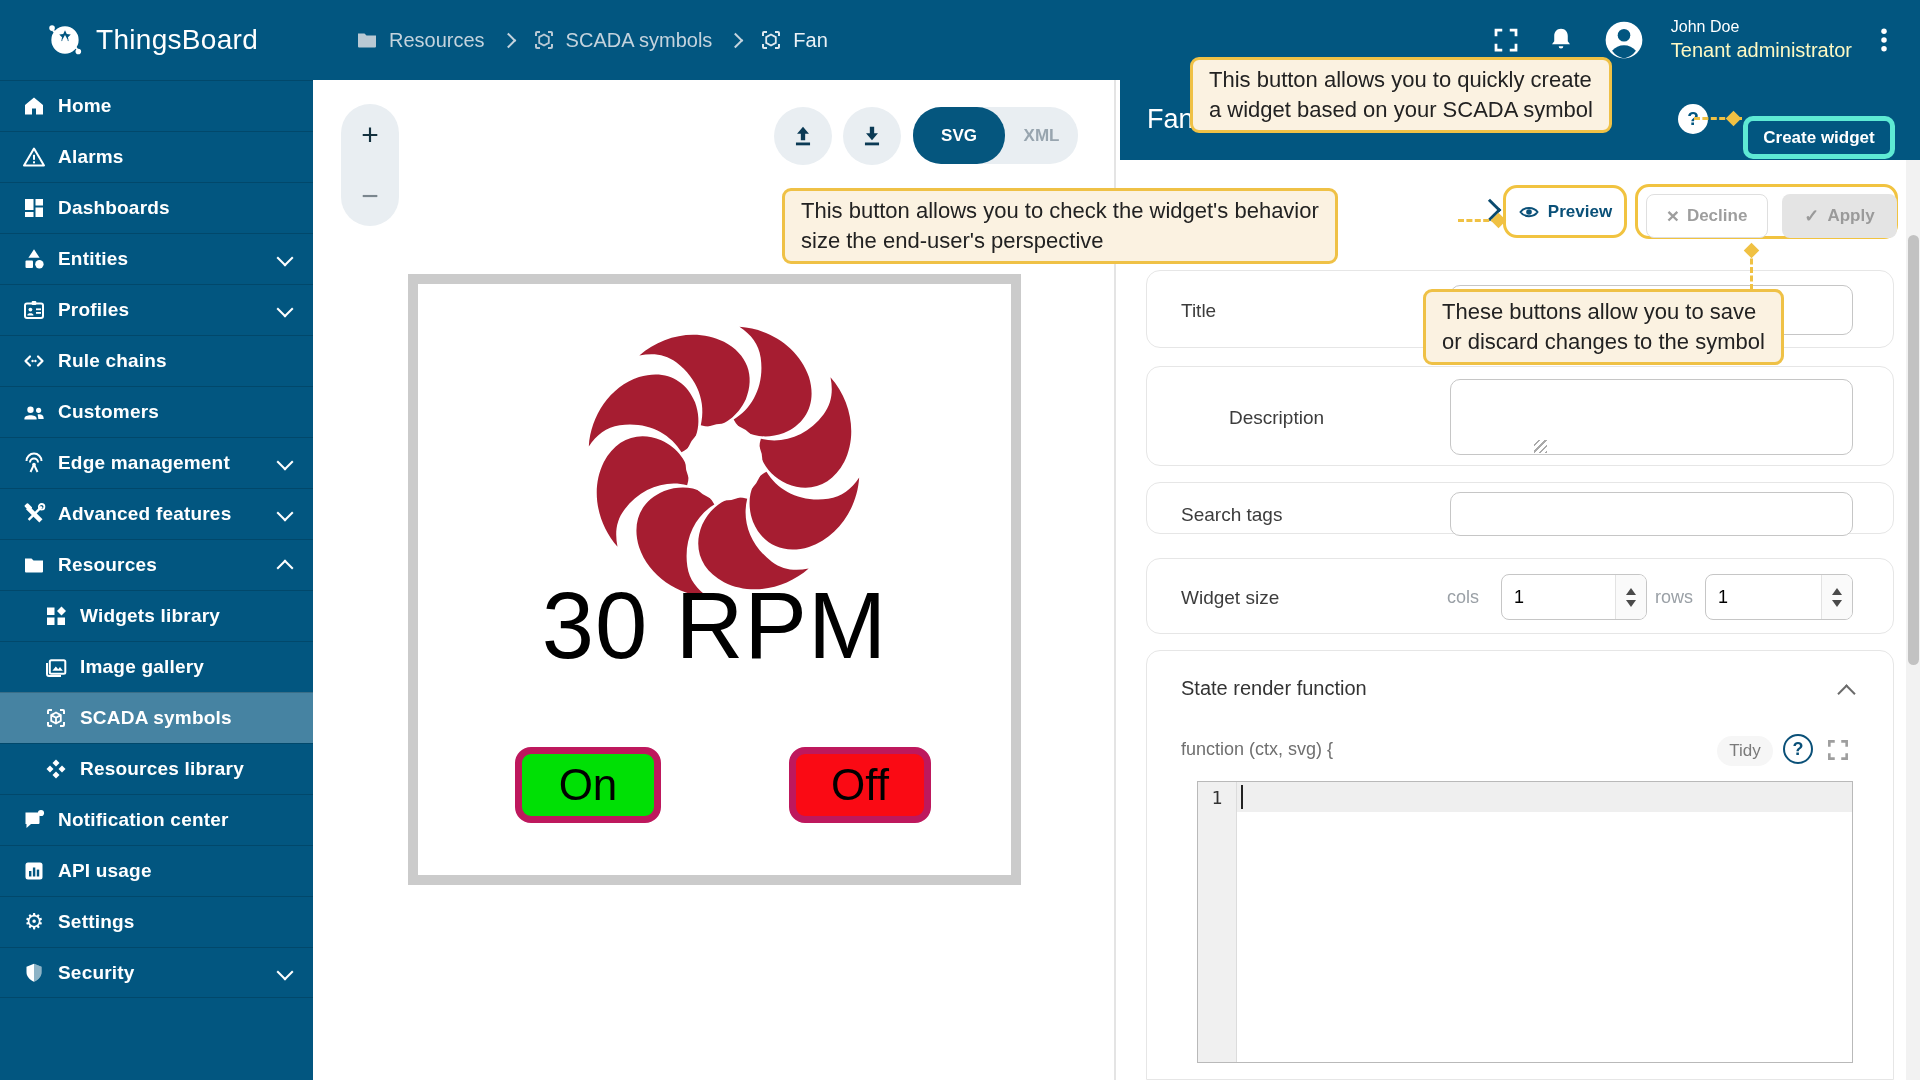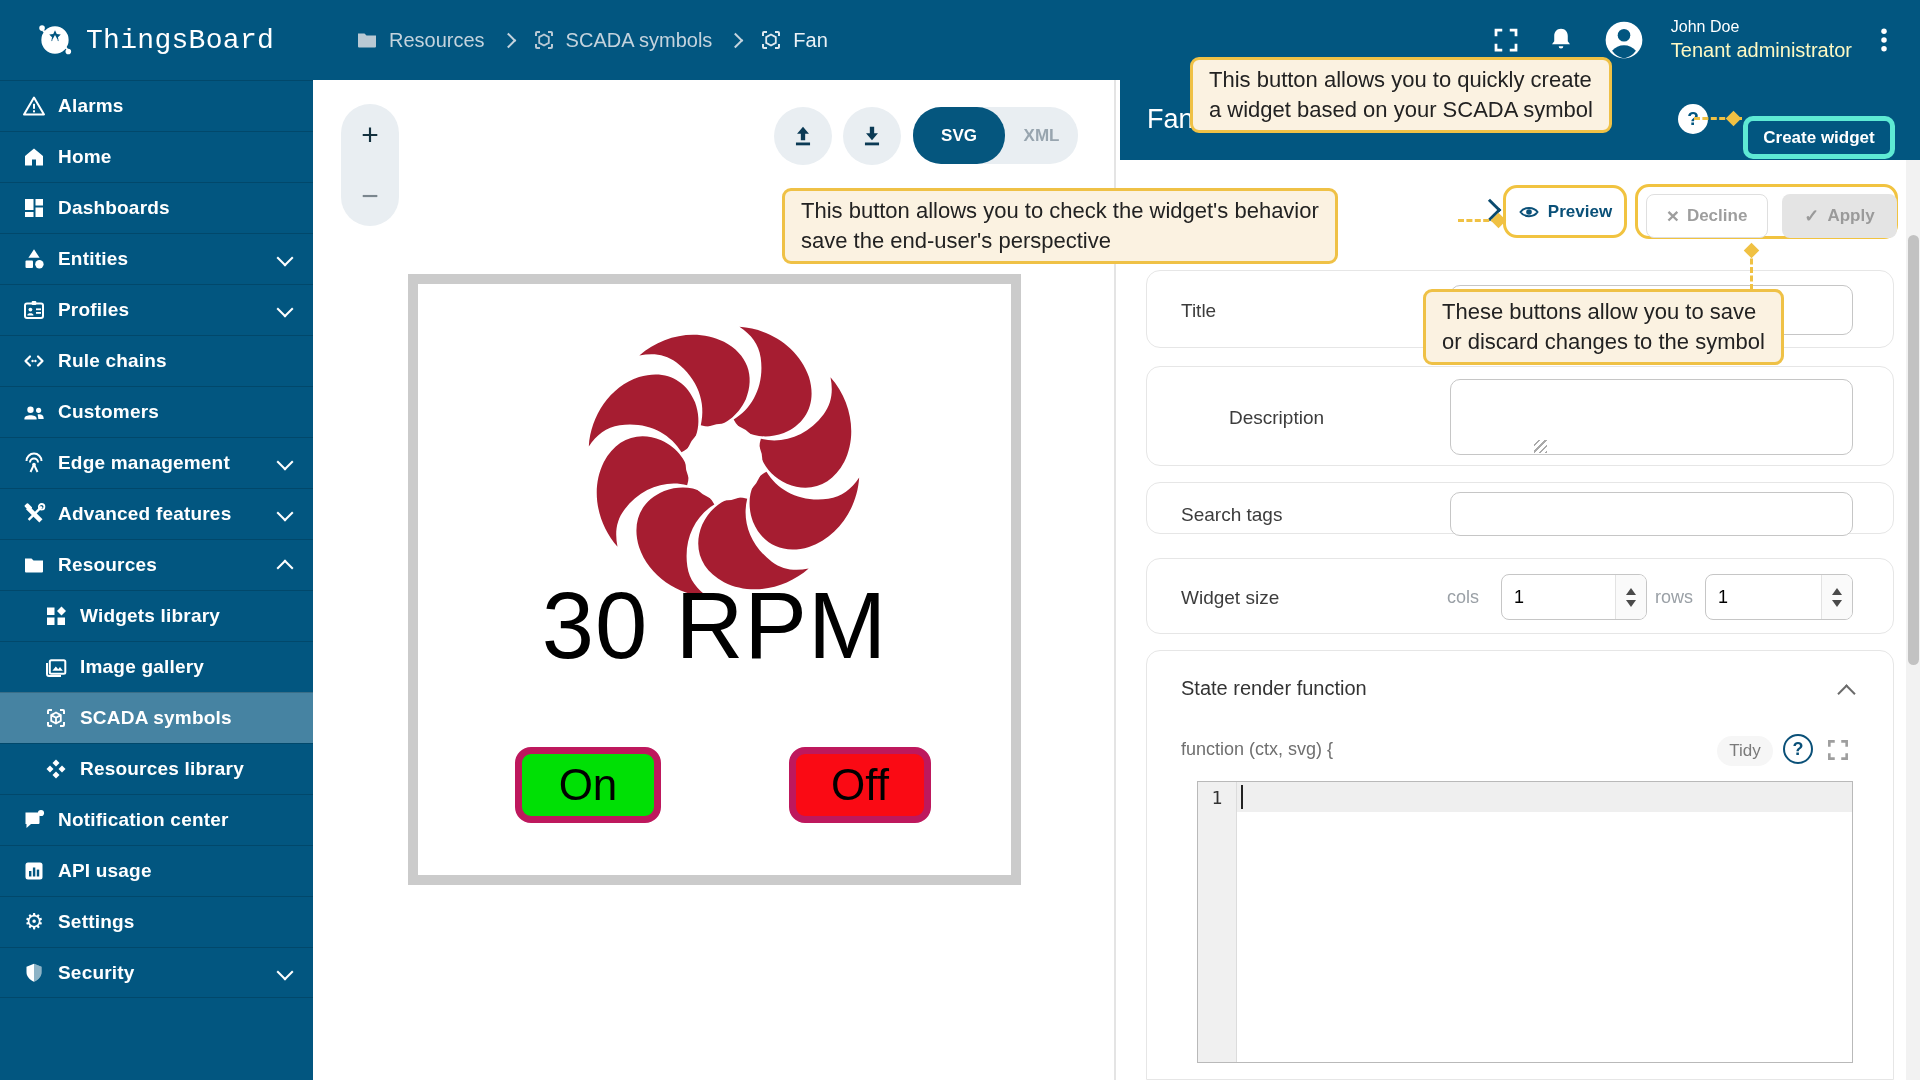--- a/index.html
+++ b/index.html
@@ -2,21 +2,21 @@
 <html><head>
 <meta charset="utf-8">
 <style>
   html,body{margin:0;padding:0;}
   body{width:1920px;height:1080px;overflow:hidden;position:relative;
        font-family:"Liberation Sans",sans-serif;background:#fff;}
   .abs{position:absolute;}
   svg{display:block;}
   
   .sidebar{left:0;top:0;width:313px;height:1080px;background:#025680;z-index:5;}
-  .logo-row{height:80px;display:flex;align-items:center;padding-left:34px;color:#fff;cursor:pointer;font-family:Liberation Mono, monospace;}
+  .logo-row{height:80px;display:flex;align-items:center;padding-left:44px;color:#fff;cursor:pointer;}
   .logo-row .brand{font-size:28px;font-weight:500;margin-left:10px;letter-spacing:.3px;}
   .nav-item{height:51px;box-sizing:border-box;border-top:1px solid rgba(0,0,0,0.16);
             display:flex;align-items:center;color:#fff;cursor:pointer;position:relative;}
   .nav-item .nicon{width:24px;height:24px;margin-left:22px;display:flex;align-items:center;justify-content:center;}
   .nav-item.child .nicon{margin-left:44px;}
   .nav-item .nlabel{margin-left:12px;font-size:19px;font-weight:600;letter-spacing:.2px;}
   .nav-item.sel{background:rgba(255,255,255,0.27);}
   .nav-chev{position:absolute;right:22px;width:10px;height:10px;border-right:2.6px solid #fff;border-bottom:2.6px solid #fff;transform:rotate(45deg);top:18px;}
   .nav-chev.up{transform:rotate(225deg);top:22px;}
   .gear-glyph{font-size:22px;line-height:1;}
@@ -108,36 +108,36 @@
         <path d="M5.6 6.2 8 8.4l-.9.9L4.8 7Z M18.6 17.6l-2.4-2.2.9-.9 2.3 2.3Z"></path>
       </g>
         </svg>
     </span>
     <span class="brand">ThingsBoard</span>
   </div>
   <nav>
 
     <div class="nav-item">
       <span class="nicon">
+          <svg width="24" height="24" viewBox="0 0 24 24" fill="#fff">
+            <path d="M12 3.5 21 11v9.5h-7v-6h-4v6H3V11Z"></path>
+          </svg>
+        </span>
+      <span class="nlabel">Home</span>
+    </div>
+
+    <div class="nav-item">
+      <span class="nicon">
           <svg width="24" height="24" viewBox="0 0 24 24">
             <path d="M12 3.5 22 20.5H2Z" fill="none" stroke="#fff" stroke-width="2" stroke-linejoin="round"></path>
             <rect x="11" y="9.8" width="2" height="5" fill="#fff"></rect>
             <rect x="11" y="16.3" width="2" height="2" fill="#fff"></rect>
           </svg>
         </span>
       <span class="nlabel">Alarms</span>
-    </div>
-
-    <div class="nav-item">
-      <span class="nicon">
-          <svg width="24" height="24" viewBox="0 0 24 24" fill="#fff">
-            <path d="M12 3.5 21 11v9.5h-7v-6h-4v6H3V11Z"></path>
-          </svg>
-        </span>
-      <span class="nlabel">Home</span>
     </div>
 
     <div class="nav-item">
       <span class="nicon">
           <svg width="24" height="24" viewBox="0 0 24 24" fill="#fff">
             <rect x="3" y="3" width="8.5" height="11"></rect>
             <rect x="13.5" y="3" width="7.5" height="6.5"></rect>
             <rect x="3" y="16" width="8.5" height="5"></rect>
             <rect x="13.5" y="11.5" width="7.5" height="9.5"></rect>
           </svg>
@@ -522,21 +522,21 @@
 
 <div class="tip" style="left:1190px;top:57px;">
   <div>This button allows you to quickly create</div>
   <div>a widget based on your SCADA symbol</div>
 </div>
 <div class="dash-h" style="left:1694px;top:117px;width:48px;"></div>
 <div class="diamond" style="left:1728px;top:113px;"></div>
 
 <div class="tip" style="left:782px;top:188px;">
   <div>This button allows you to check the widget's behavior</div>
-  <div>save the end-user's perspective</div>
+  <div>size the end-user's perspective</div>
 </div>
 <div class="dash-h" style="left:1458px;top:219px;width:48px;"></div>
 <div class="diamond" style="left:1493px;top:215px;"></div>
 
 <div class="dash-v" style="left:1750px;top:250px;height:40px;"></div>
 <div class="diamond" style="left:1746px;top:245px;"></div>
 <div class="tip" style="left:1423px;top:289px;">
   <div>These buttons allow you to save</div>
   <div>or discard changes to the symbol</div>
 </div>

